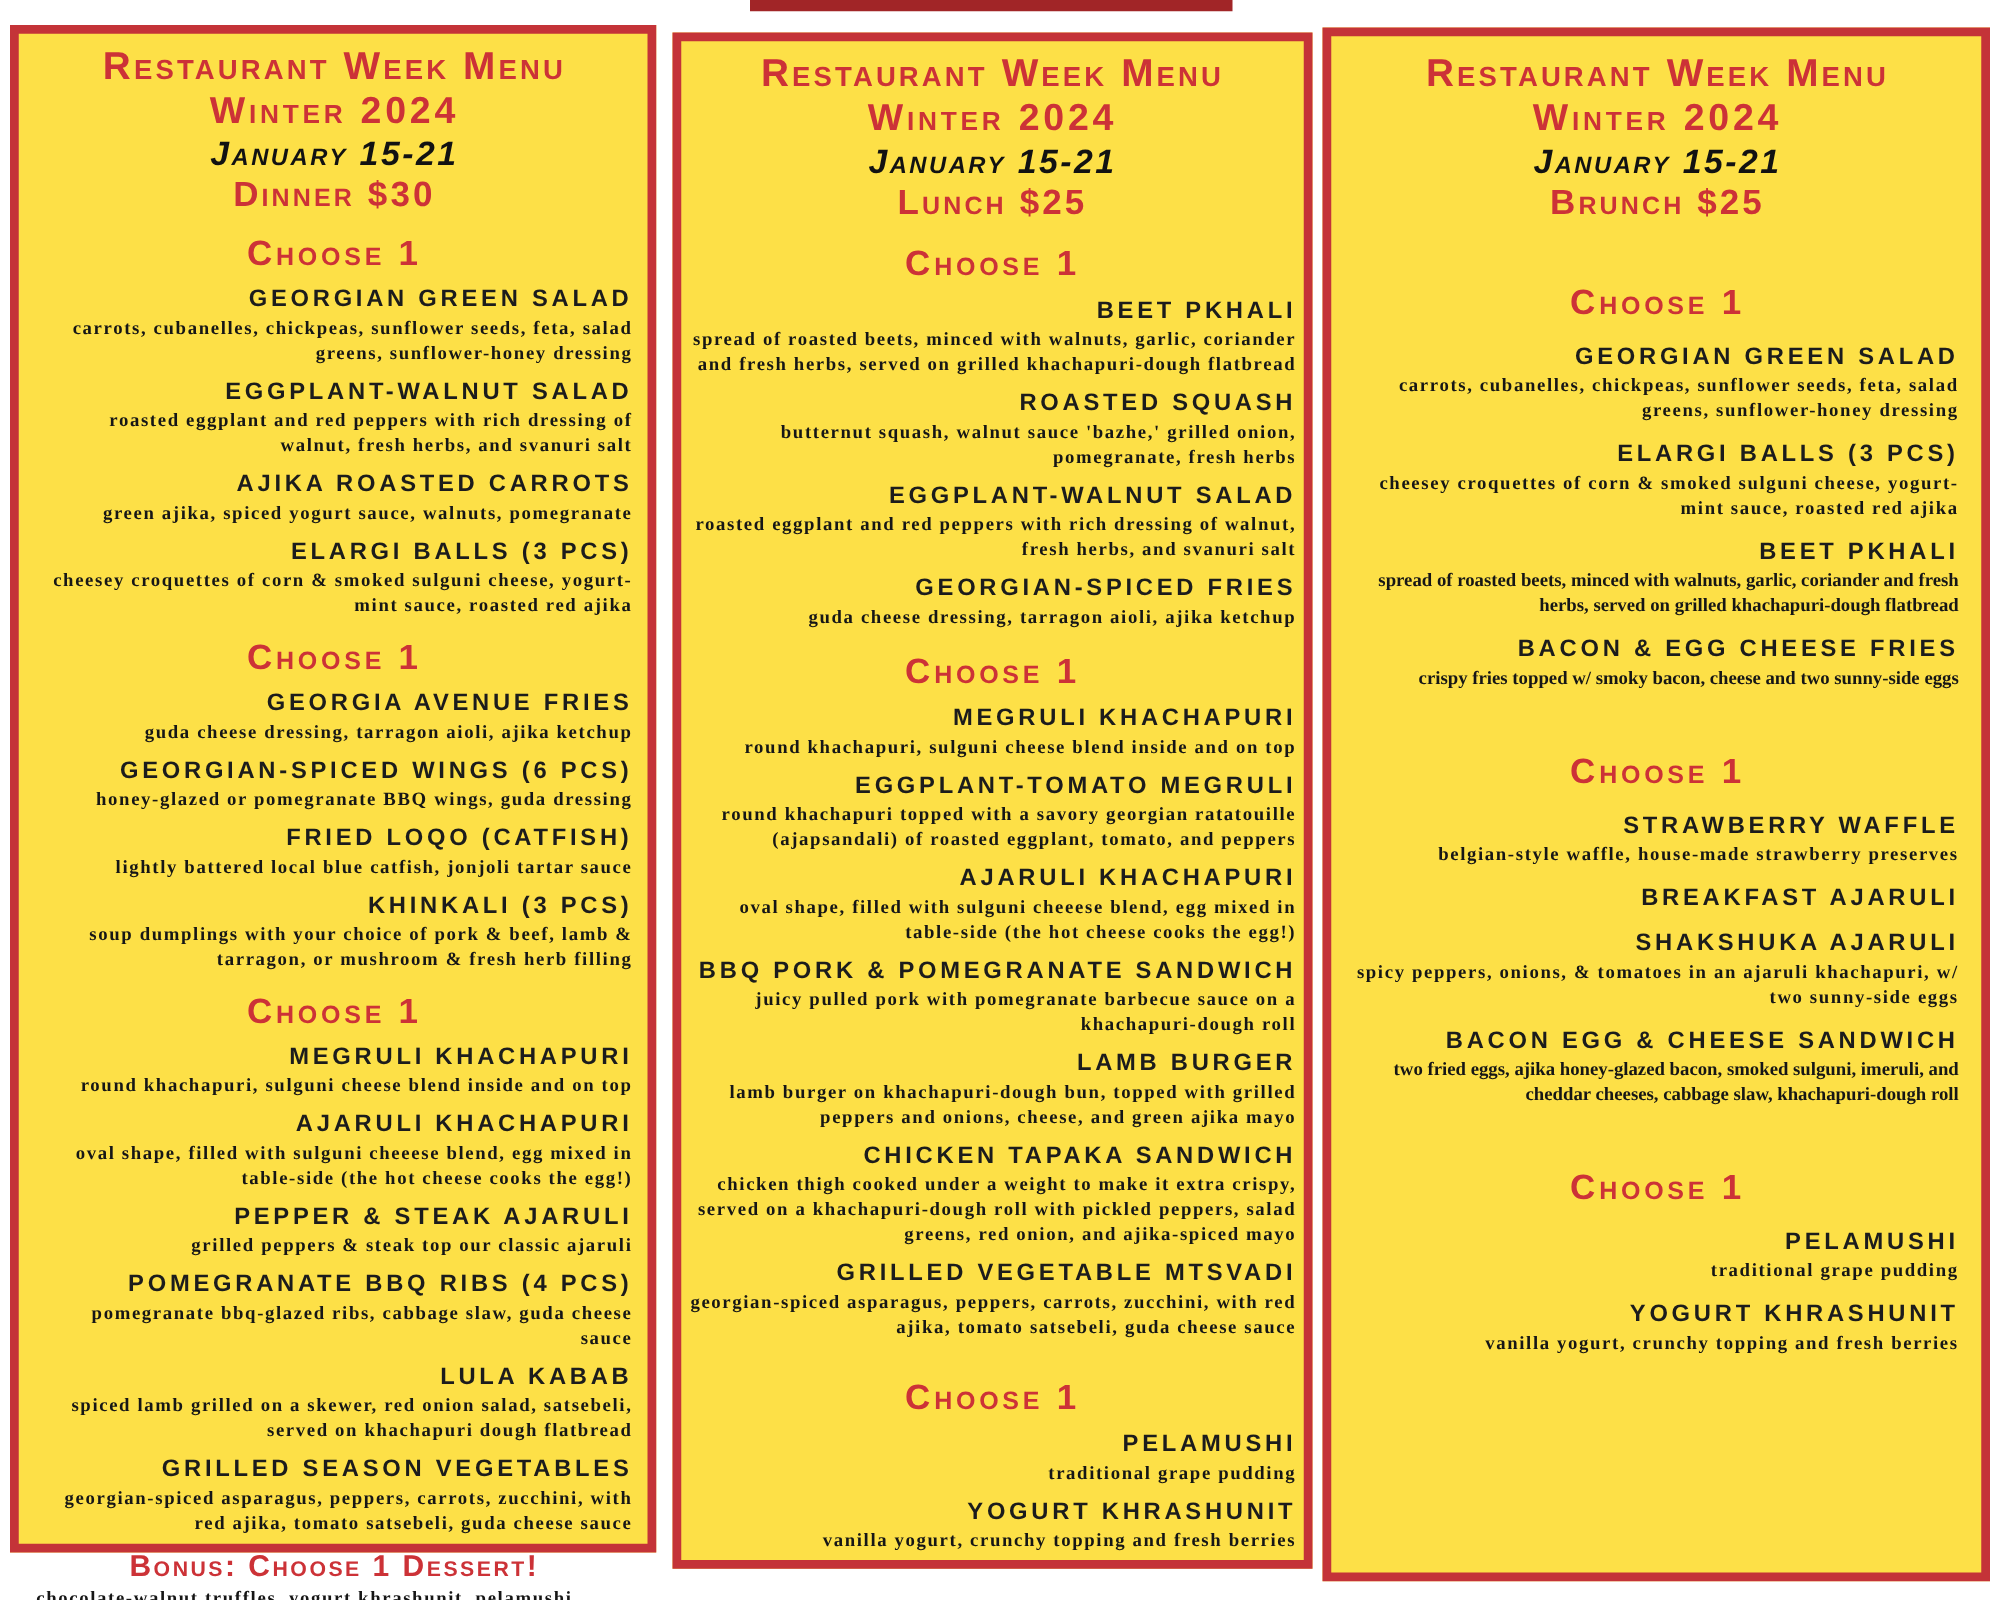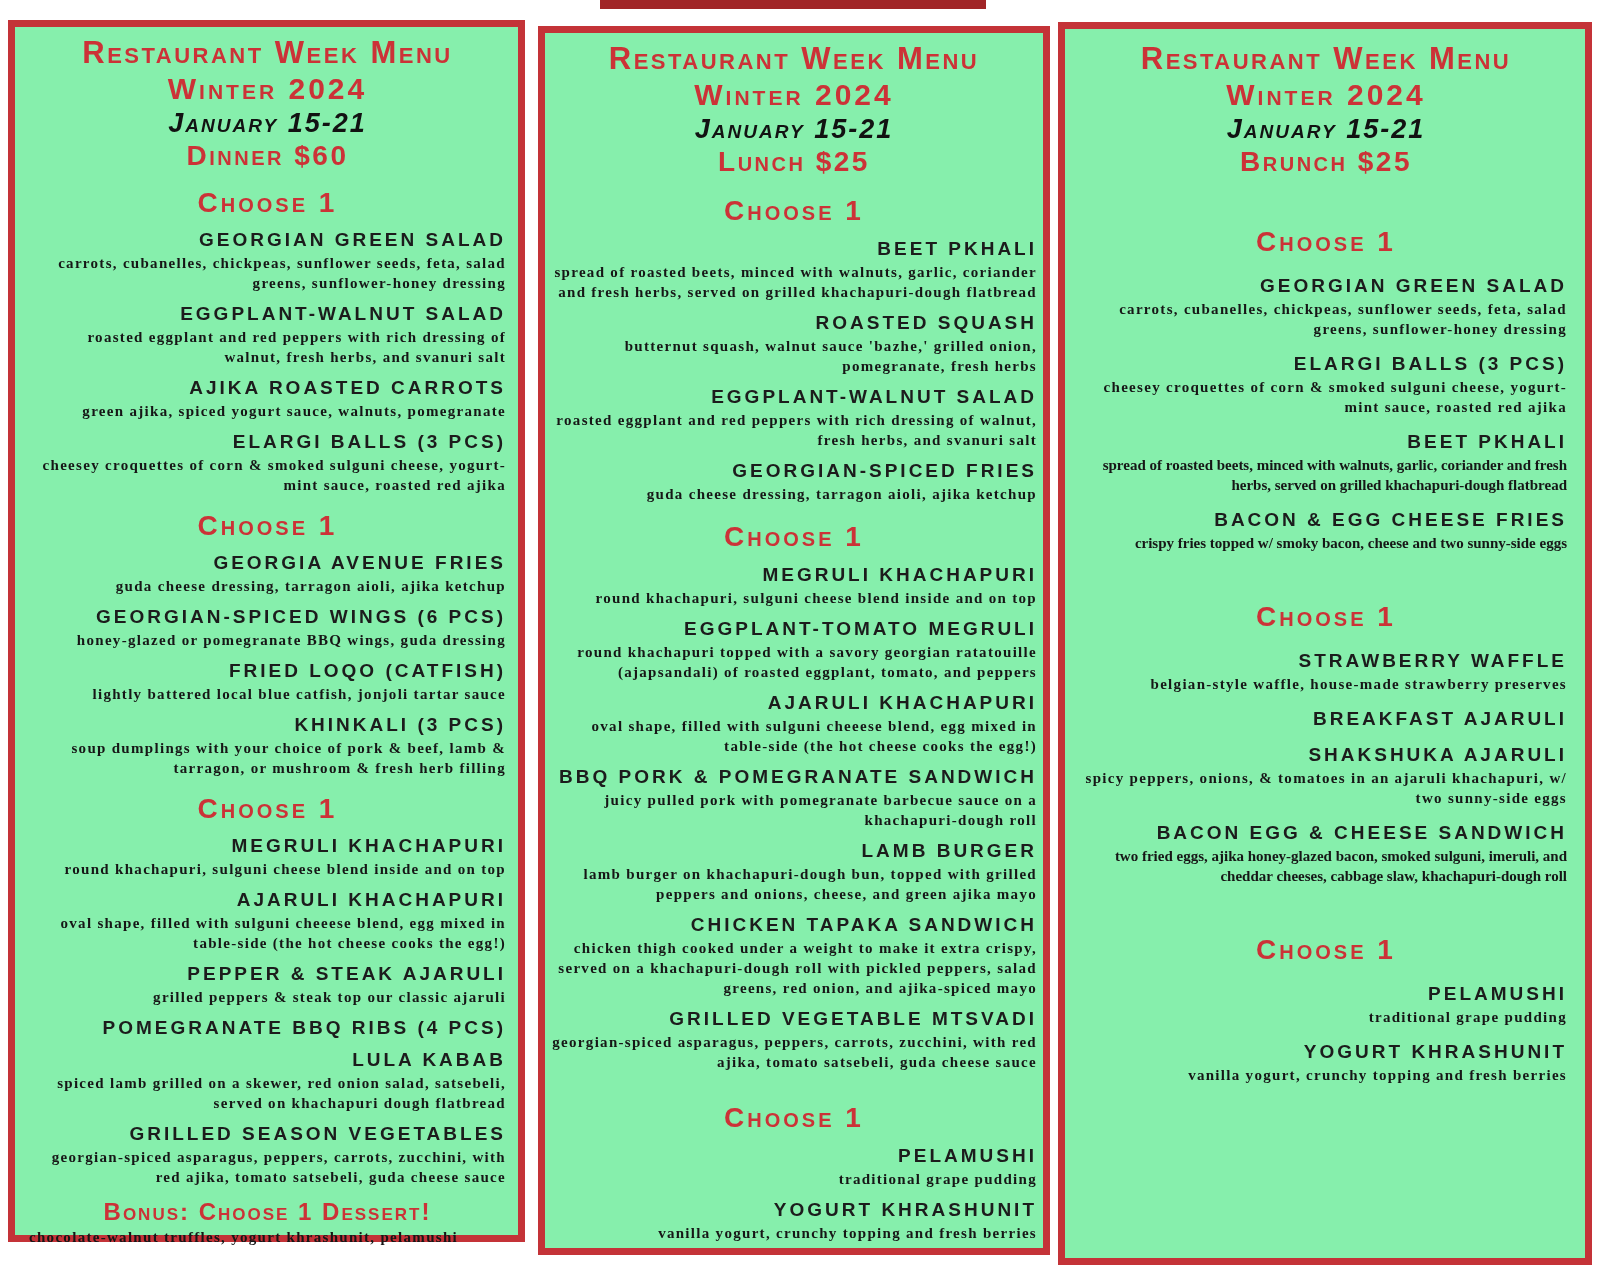--- a/index.html
+++ b/index.html
@@ -14,21 +14,21 @@
   
   .top-strip {
     position: absolute;
     left: 600px; top: 0; width: 386px; height: 9px;
     background: #a12527;
   }
 
   .menu-card {
     position: absolute;
     box-sizing: border-box;
-    background: #86efac;
+    background: #fde047;
     border: 7px solid #c43338;
   }
   .menu-1 { left: 8px;    top: 20px; width: 517px; height: 1222px; padding: 8px 12px 6px 14px; }
   .menu-2 { left: 538px;  top: 26px; width: 512px; height: 1229px; padding: 8px 6px 6px 6px; }
   .menu-3 { left: 1058px; top: 22px; width: 534px; height: 1243px; padding: 12px 18px 6px 20px; }
 
   .m-title, .m-subtitle, .m-meal, .m-choose, .m-bonus {
     color: #cc3237;
     text-align: center;
     font-family: "Liberation Sans", sans-serif;
@@ -75,21 +75,21 @@
 </style>
 </head>
 <body>
 
 <div class="top-strip"></div>
 <div id="menus">
     <section class="menu-card menu-1">
       <div class="m-title">Restaurant Week Menu</div>
       <div class="m-subtitle">Winter 2024</div>
       <div class="m-dates">January 15-21</div>
-      <div class="m-meal">Dinner $60</div>
+      <div class="m-meal">Dinner $30</div>
       <div class="m-choose m-choose-0">Choose 1</div>
       <div class="m-item">
         <div class="m-item-name">GEORGIAN GREEN SALAD</div>
         <div class="m-item-desc">carrots, cubanelles, chickpeas, sunflower seeds, feta, salad greens, sunflower-honey dressing</div>
       </div>
       <div class="m-item">
         <div class="m-item-name">EGGPLANT-WALNUT SALAD</div>
         <div class="m-item-desc">roasted eggplant and red peppers with rich dressing of walnut, fresh herbs, and svanuri salt</div>
       </div>
       <div class="m-item">
@@ -125,20 +125,21 @@
       <div class="m-item">
         <div class="m-item-name">AJARULI KHACHAPURI</div>
         <div class="m-item-desc">oval shape, filled with sulguni cheeese blend, egg mixed in table-side (the hot cheese cooks the egg!)</div>
       </div>
       <div class="m-item">
         <div class="m-item-name">PEPPER &amp; STEAK AJARULI</div>
         <div class="m-item-desc">grilled peppers &amp; steak top our classic ajaruli</div>
       </div>
       <div class="m-item">
         <div class="m-item-name">POMEGRANATE BBQ RIBS (4 PCS)</div>
+        <div class="m-item-desc">pomegranate bbq-glazed ribs, cabbage slaw, guda cheese sauce</div>
       </div>
       <div class="m-item">
         <div class="m-item-name">LULA KABAB</div>
         <div class="m-item-desc">spiced lamb grilled on a skewer, red onion salad, satsebeli, served on khachapuri dough flatbread</div>
       </div>
       <div class="m-item">
         <div class="m-item-name">GRILLED SEASON VEGETABLES</div>
         <div class="m-item-desc">georgian-spiced asparagus, peppers, carrots, zucchini, with red ajika, tomato satsebeli, guda cheese sauce</div>
       </div>
       <div class="m-bonus">Bonus: Choose 1 Dessert!</div>

